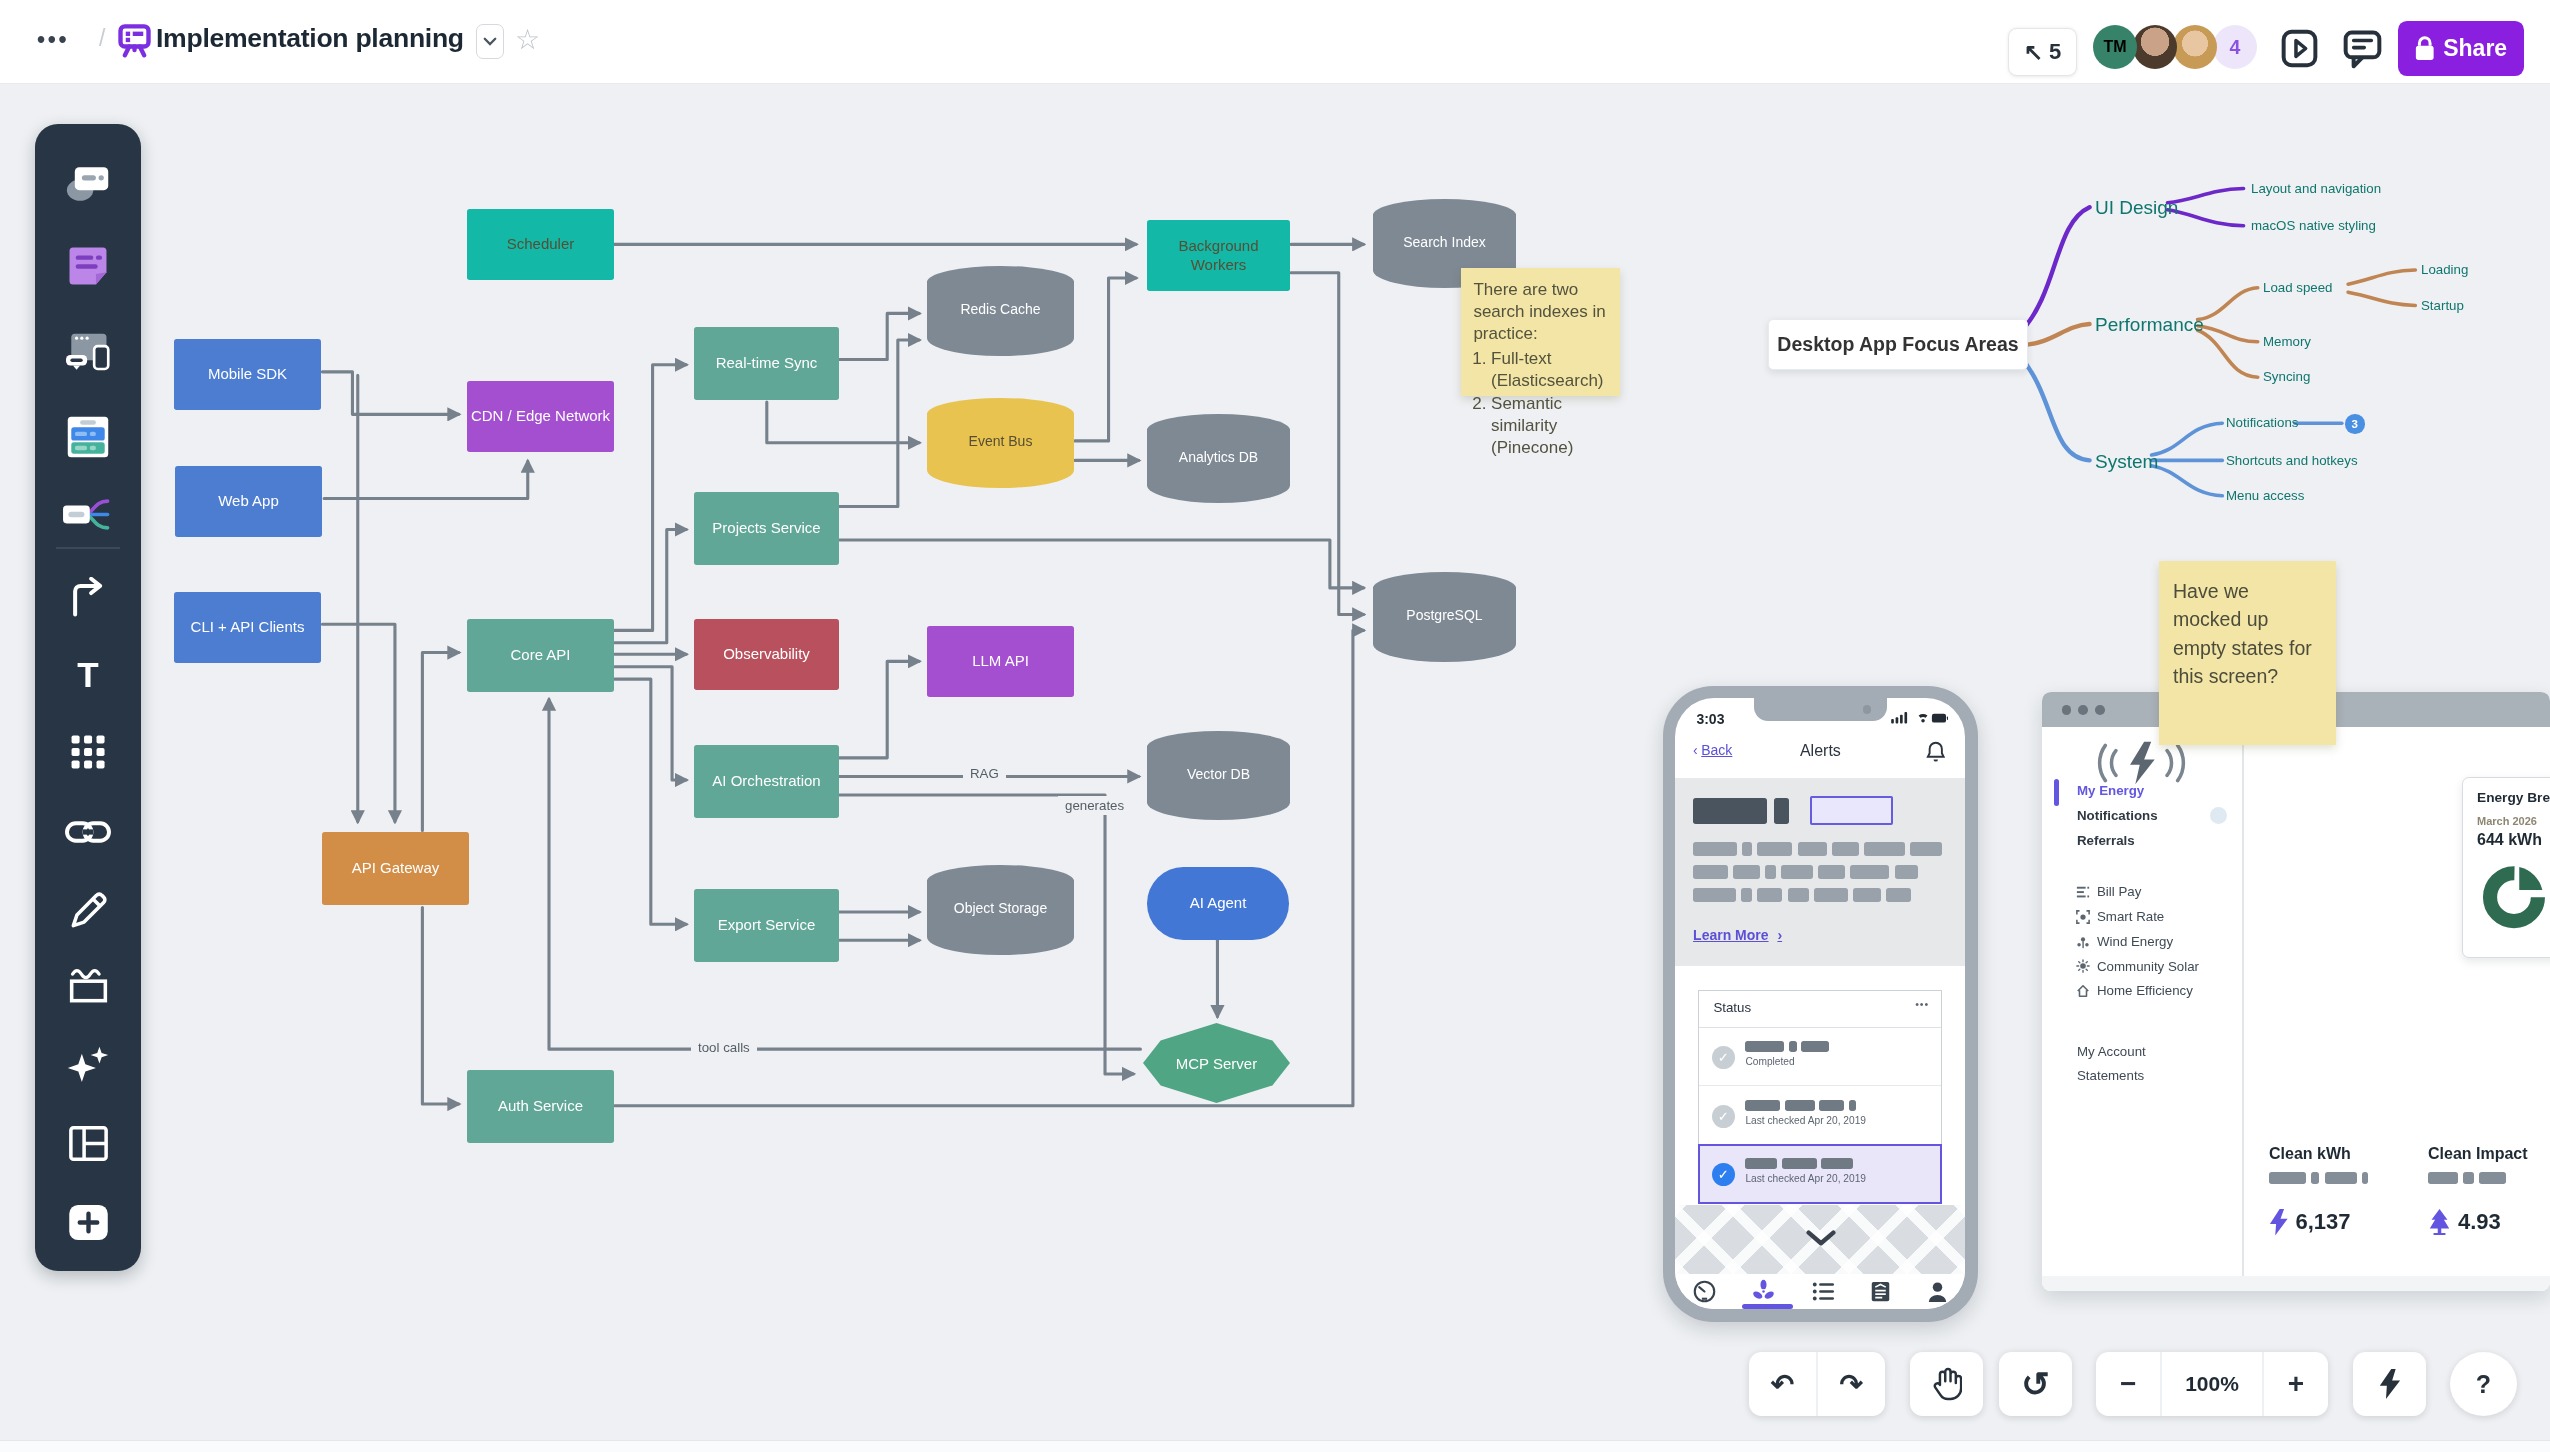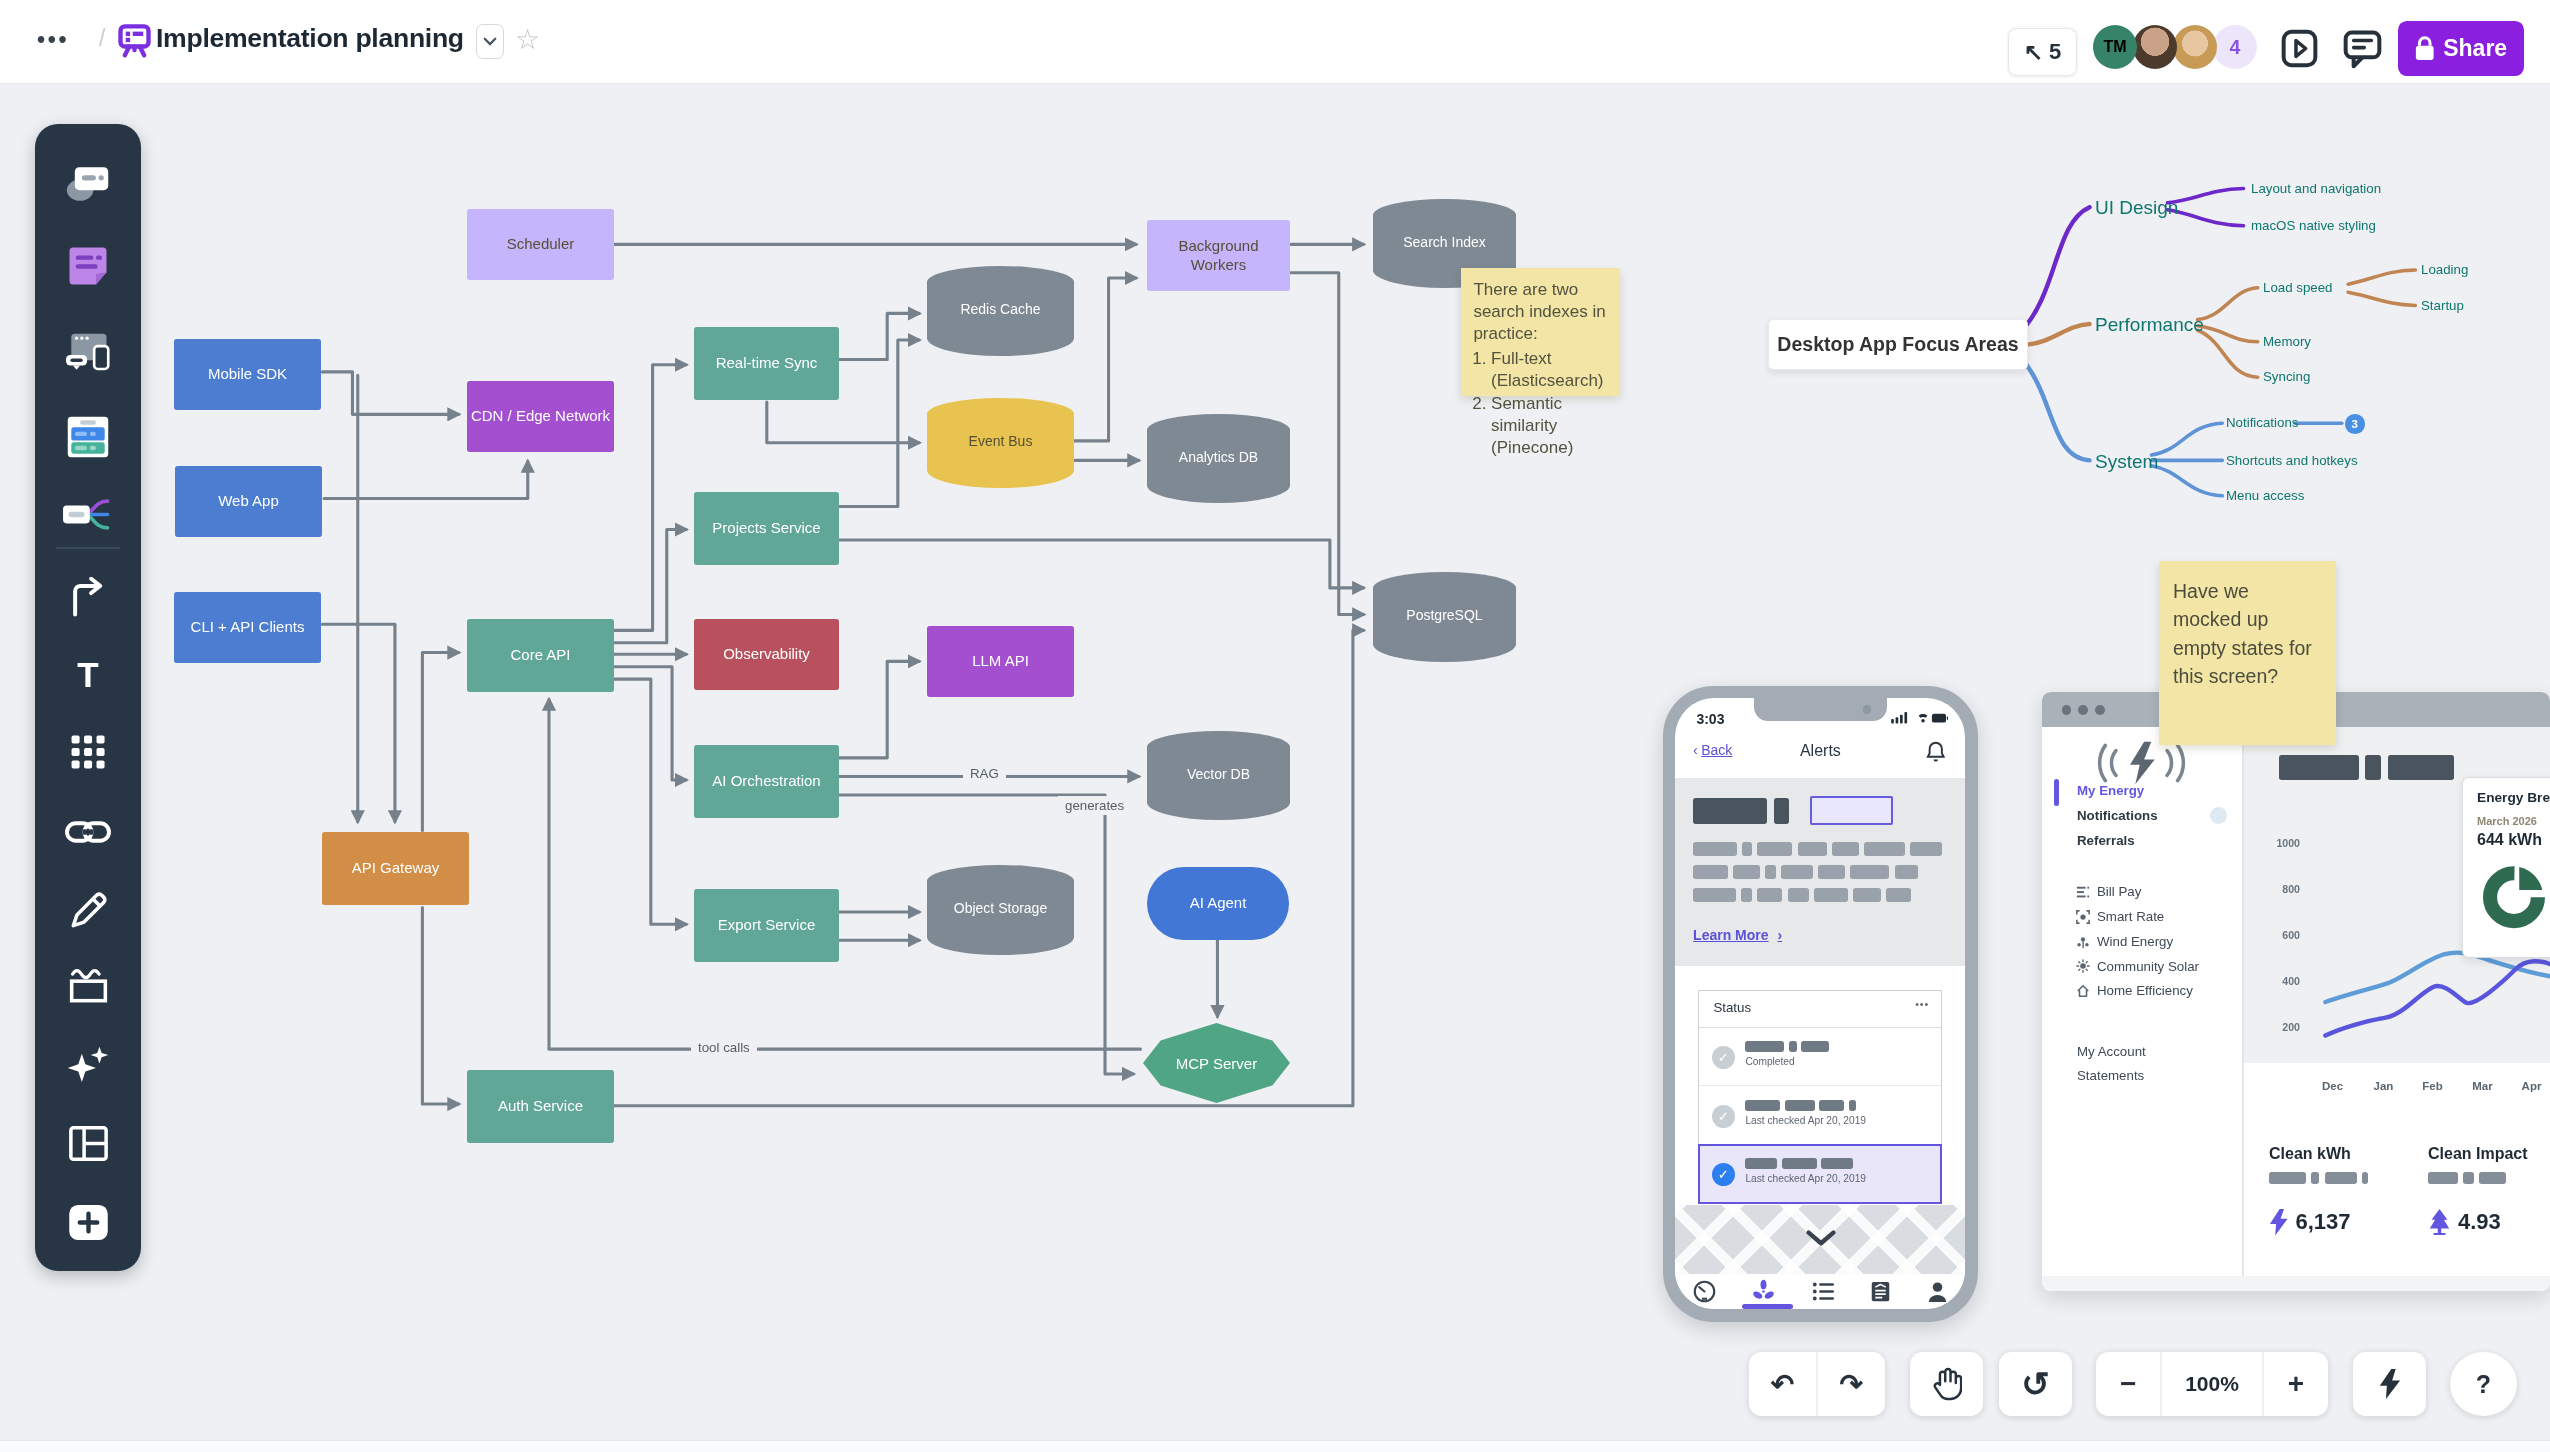--- a/index.html
+++ b/index.html
@@ -30,21 +30,21 @@
   #toolbar { position:absolute; left:35px; top:124px; width:106px; height:1147px; background:#273544; border-radius:23px; box-shadow:0 5.3px 16px rgba(20,30,40,.25); z-index:30; }
   .tb { position:absolute; left:28px; width:50px; height:50px; display:flex; align-items:center; justify-content:center; cursor:pointer; }
   .tb-div { position:absolute; left:21px; width:64px; height:1.8px; background:#3b4a5a; }
   .tb-T { color:#fff; font-size:35px; font-weight:600; }
 
   
   .fc { position:absolute; display:flex; align-items:center; justify-content:center; text-align:center; font-size:15px; color:#fff; border-radius:2.7px; padding:3.5px; line-height:1.25; cursor:pointer; z-index:5; }
   .n-blue { background:#4c7dd0; }
   .n-purple { background:#a44fd0; }
   .n-teal { background:#60a797; }
-  .n-yellow { background:#c4b5fd; color:#564f35; }
+  .n-yellow { background:#14b8a6; color:#564f35; }
   .n-red { background:#b8515d; }
   .n-orange { background:#d28e47; }
   .n-agent { background:#4277d6; border-radius:39px; }
   .cyl { position:absolute; z-index:5; cursor:pointer; }
   .cyl .cyl-top { position:absolute; left:0; top:0; width:100%; height:32px; border-radius:50%; border-bottom:2.7px solid rgba(255,255,255,.65); }
   .cyl .cyl-body { position:absolute; left:0; top:15px; width:100%; bottom:0; border-radius:0 0 50% 50% / 0 0 24% 24%; }
   .cyl .cyl-label { position:absolute; left:0; top:35px; width:100%; text-align:center; font-size:14px; color:#fff; }
   .c-gray .cyl-top, .c-gray .cyl-body { background:#7e8994; }
   .c-yellow .cyl-top, .c-yellow .cyl-body { background:#e9c350; }
   .c-yellow .cyl-label { color:#564f35; }
@@ -591,39 +591,20 @@
     </svg>
   <div class="nav-item" style="left:55px;top:267px">Community Solar</div>
   <svg class="side-ico" style="left:34px;top:292px" viewBox="0 0 16 16">
       <path d="M2 8 L8 2 L14 8 M4 7 V14 H12 V7" stroke="#5c6670" stroke-width="1.8" fill="none" stroke-linejoin="round"></path>
     </svg>
   <div class="nav-item" style="left:55px;top:291px">Home Efficiency</div>
   <div class="nav-item" style="left:35px;top:352px">My Account</div>
   <div class="nav-item" style="left:35px;top:376px">Statements</div>
   <div class="win-div"></div>
 
-  <div class="chart-bg">
-    <div class="blk" style="left:35px;top:28px;width:80px;height:25px"></div>
-    <div class="blk" style="left:121px;top:28px;width:16px;height:25px"></div>
-    <div class="blk" style="left:144px;top:28px;width:66px;height:25px"></div>
-    <span class="ytick" style="left:21px;top:110px">1000</span>
-    <span class="ytick" style="left:21px;top:156px">800</span>
-    <span class="ytick" style="left:21px;top:202px">600</span>
-    <span class="ytick" style="left:21px;top:248px">400</span>
-    <span class="ytick" style="left:21px;top:294px">200</span>
-    <span class="month" style="left:69px">Dec</span>
-    <span class="month" style="left:120px">Jan</span>
-    <span class="month" style="left:169px">Feb</span>
-    <span class="month" style="left:219px">Mar</span>
-    <span class="month" style="left:268px">Apr</span>
-    <svg class="abs" style="left:0;top:0" width="306" height="336" viewBox="0 0 346 380">
-      <path d="M92,311 C115,303 140,297 162,290 C180,284 205,263 227,257 C245,252 260,258 275,263 C300,271 325,278 346,282" fill="none" stroke="#5e9cd8" stroke-width="5" stroke-linecap="round"></path>
-      <path d="M92,349 C110,340 140,332 159,329 C180,326 198,301 214,294 C228,288 245,310 252,312 C262,315 290,291 307,274 C320,261 338,265 346,268" fill="none" stroke="#5a55dd" stroke-width="5" stroke-linecap="round"></path>
-    </svg>
-  </div>
 
   <div class="ebd-card">
     <div class="abs" style="left:14px;top:12.4px;font-size:13.7px;font-weight:700;color:#1f2a34;white-space:nowrap">Energy Breakdown</div>
     <div class="abs" style="left:14px;top:37px;font-size:11px;font-weight:700;color:#8d8672">March 2026</div>
     <div class="abs" style="left:14px;top:53px;font-size:16px;font-weight:700;color:#1f2a34">644 kWh</div>
     <svg class="abs" style="left:12.4px;top:80px" width="85" height="89" viewBox="-44 -44 96 100">
       <circle r="27" fill="none" stroke="#2e6b50" stroke-width="16" stroke-dasharray="127 43"></circle>
       <path d="M6,-8 L6,-34 A34,34 0 0 1 32,-8 Z" fill="#2e6b50"></path>
     </svg>
   </div>

